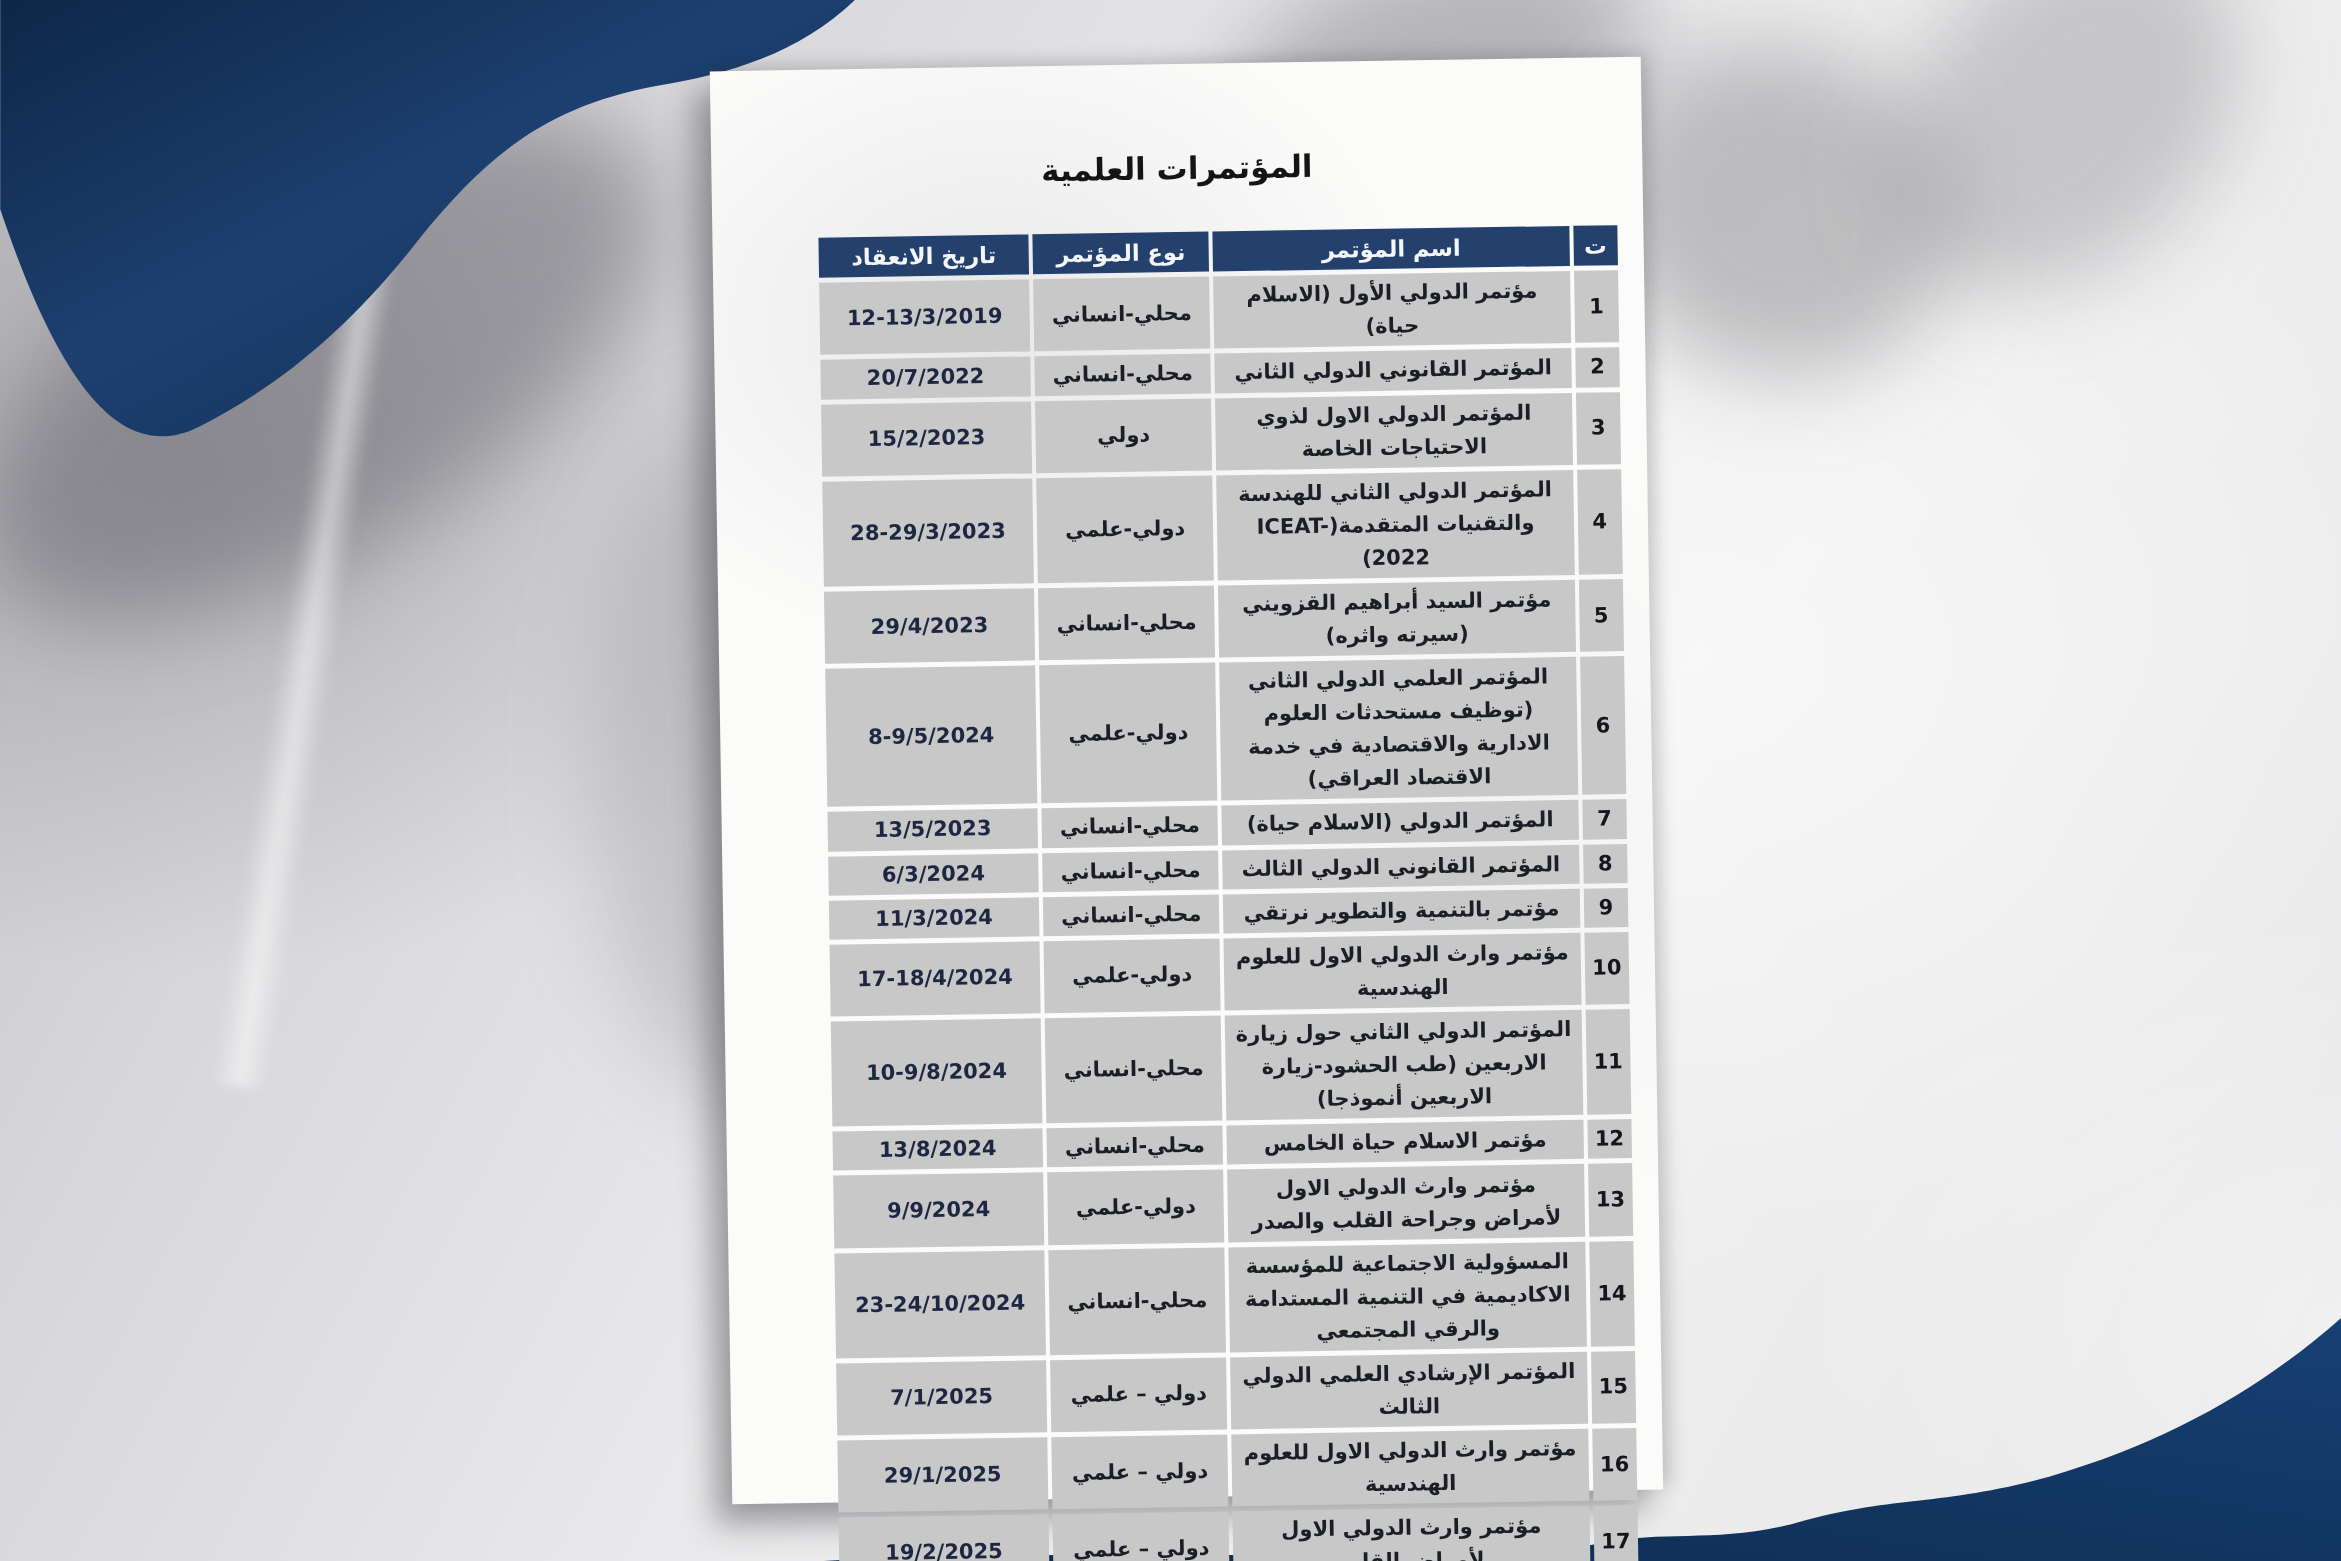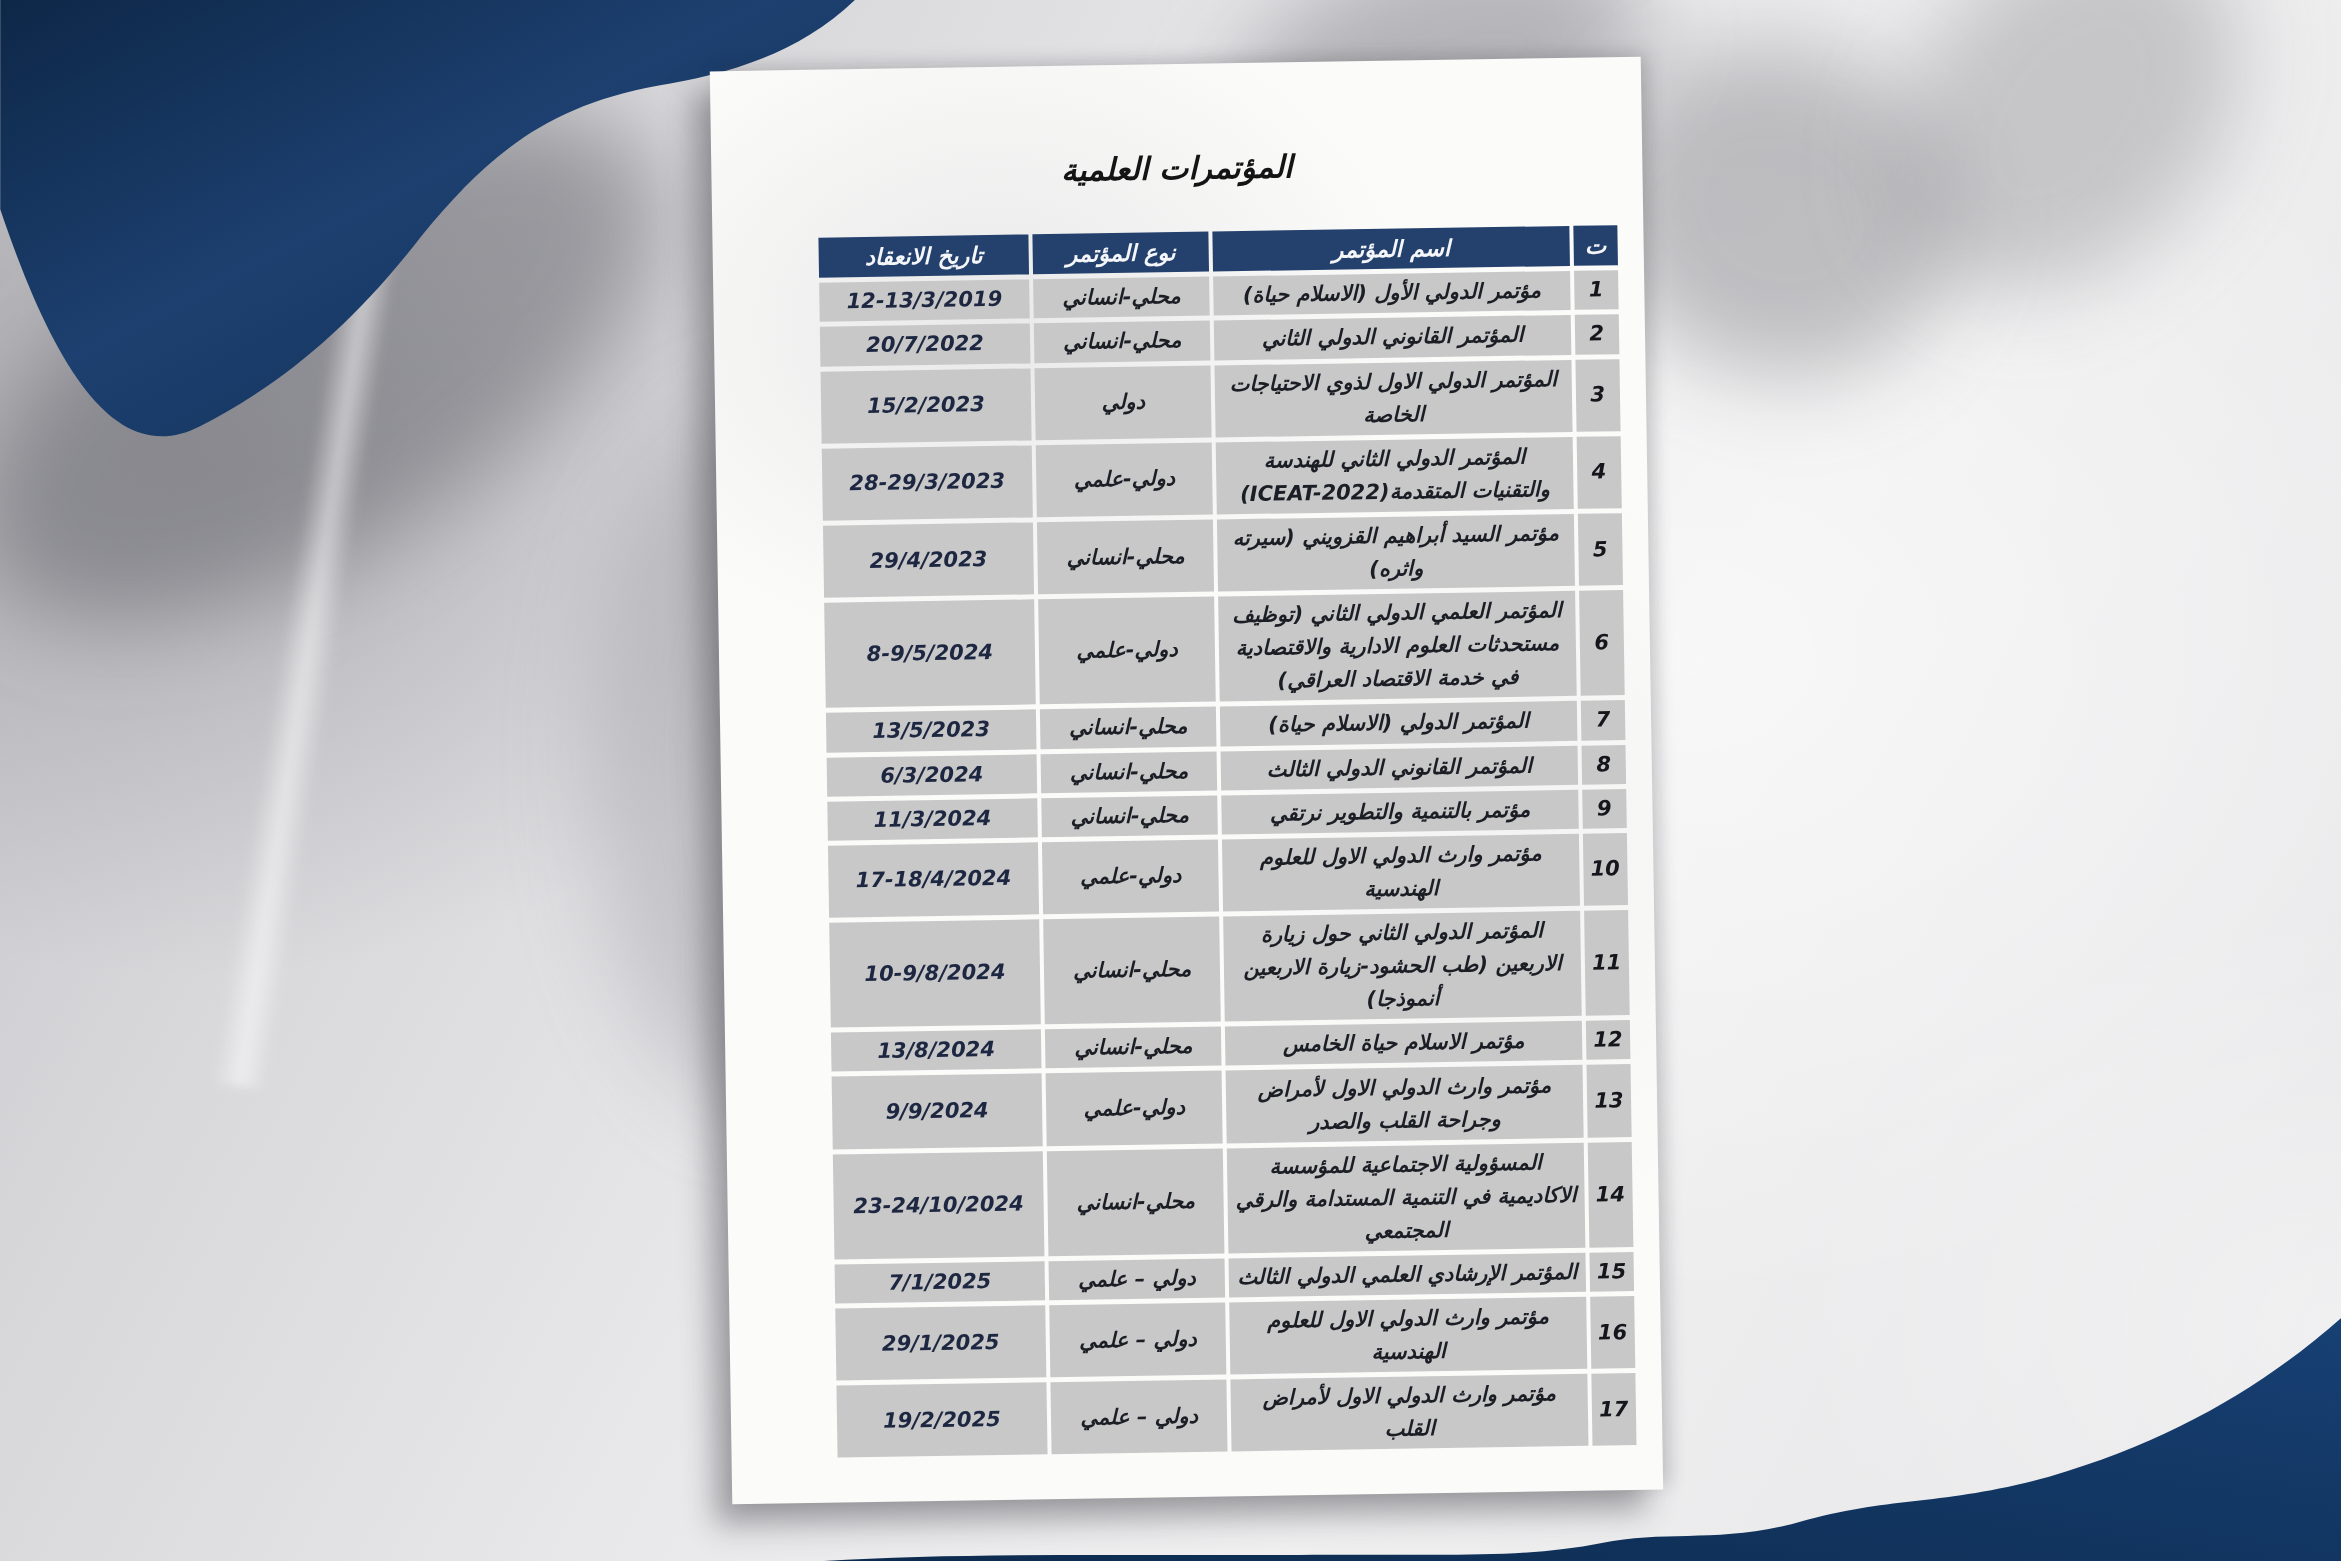--- a/index.html
+++ b/index.html
@@ -7,21 +7,20 @@
     width:2342px;height:1561px;overflow:hidden;
     font-family:"DejaVu Sans","Liberation Sans",sans-serif;
     background:#e4e4e6;
   }
   .stage{position:relative;width:2342px;height:1561px;overflow:hidden;
     background:
       radial-gradient(1249px 937px at 72% 42%, rgba(255,255,255,.55), rgba(255,255,255,0) 70%),
       radial-gradient(1093px 781px at 8% 30%, rgba(120,120,126,.38), rgba(120,120,126,0) 65%),
       radial-gradient(937px 703px at 100% 85%, rgba(255,255,255,.35), rgba(255,255,255,0) 60%),
       linear-gradient(118deg,#bfbfc3 0%,#d7d7da 22%,#e9e9eb 46%,#efeff0 66%,#e7e7e9 100%);
-    font-style: italic;
   }
   .shadow-blob{position:absolute;border-radius:50%;filter:blur(43px);pointer-events:none;}
   .sb1{left:-62px;top:187px;width:765px;height:359px;background:rgba(92,92,99,.45);transform:rotate(-32deg);}
   .sb2{left:1218px;top:-47px;width:437px;height:234px;background:rgba(118,118,124,.45);transform:rotate(-18deg);}
   .sb3{left:1600px;top:47px;width:359px;height:328px;background:rgba(112,112,118,.40);transform:rotate(24deg);}
   .sb4{left:1920px;top:-94px;width:297px;height:406px;background:rgba(120,120,126,.35);transform:rotate(38deg);}
   .sb5{left:593px;top:406px;width:328px;height:703px;background:rgba(130,130,136,.30);}
   .bg-decor{position:absolute;left:0;top:0;width:2342px;height:1561px;}
   .streak{position:absolute;left:297px;top:0;width:55px;height:1093px;
     background:linear-gradient(to right,rgba(255,255,255,0),rgba(255,255,255,.5),rgba(255,255,255,0));

